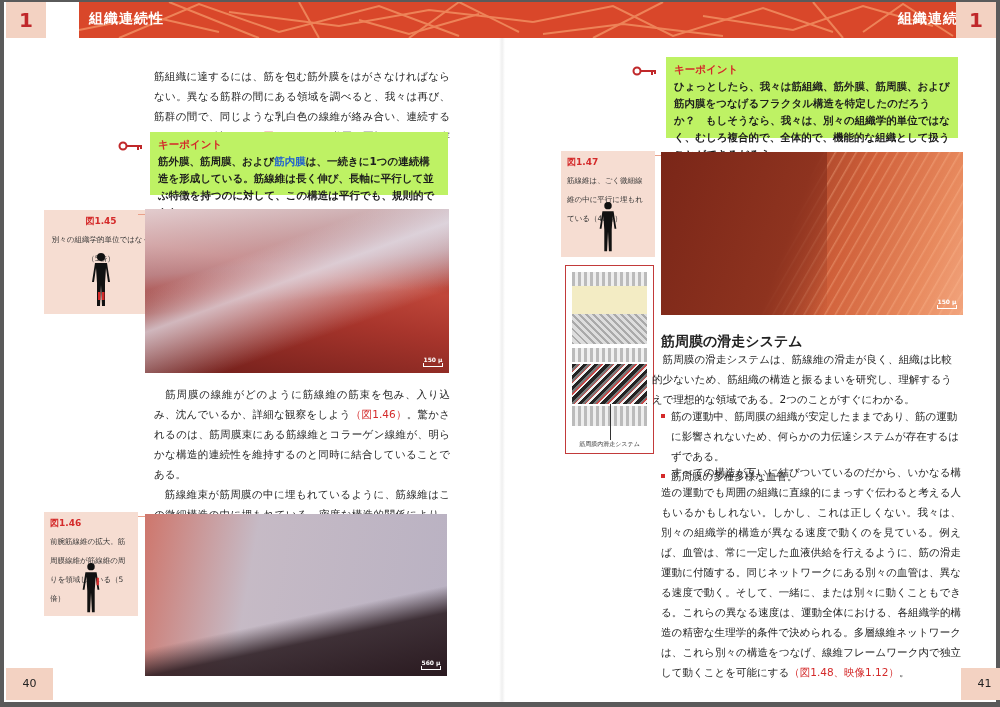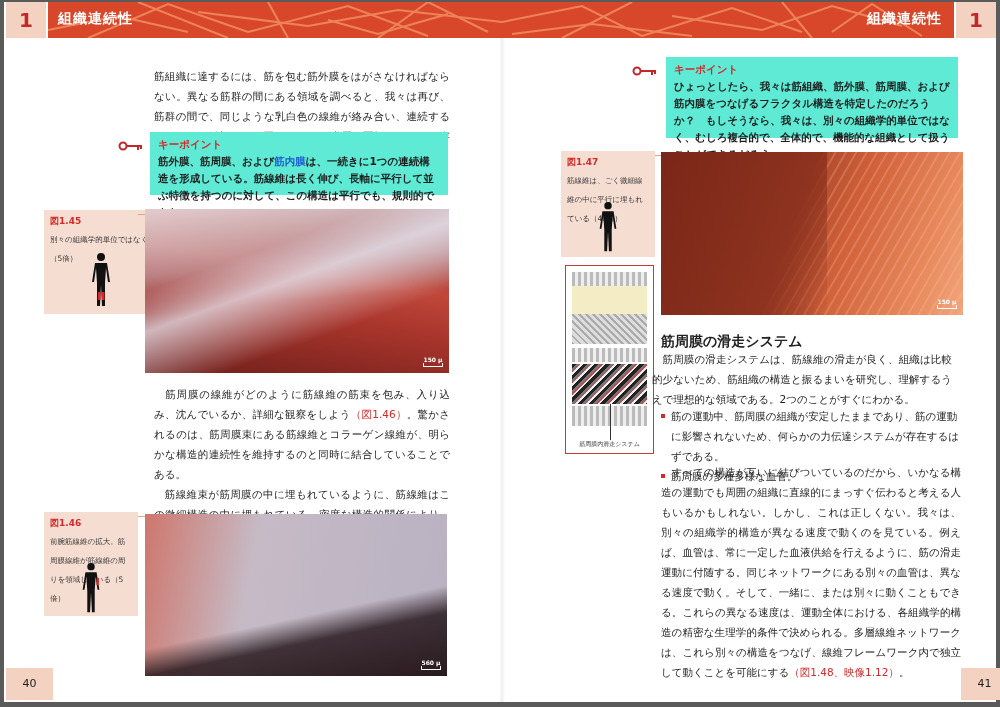--- a/index.html
+++ b/index.html
@@ -2,39 +2,39 @@
 <html><head>
 <meta charset="utf-8">
 <style>
   * { box-sizing: border-box; margin: 0; padding: 0; }
   html, body { width: 1000px; height: 707px; overflow: hidden; background: #5a5a5a; }
   body { font-family: "DejaVu Sans", sans-serif; position: relative; }
 
   .spread { position: absolute; left: 4px; top: 2px; width: 992px; height: 700px; background: #ffffff; }
 
   
-  .banner { position: absolute; top: 0; height: 36px; background: #d9472a; overflow: hidden; }
+  .banner { position: absolute; top: 0; height: 36px; background: #d9472a; overflow: hidden; margin-left: 31px; }
   .banner.left { left: 44px; width: 454px; }
   .banner.right { left: 498px; width: 452px; }
   .banner svg { position: absolute; left: 0; top: 0; width: 100%; height: 100%; }
   .banner .title { position: absolute; top: 8px; color: #fff; font-size: 14px; font-weight: bold; letter-spacing: 1px; }
   .banner.left .title { left: 10px; }
   .banner.right .title { right: 12px; }
 
   .chapter-box { position: absolute; top: 0; width: 40px; height: 36px; background: #f3d2c2; color: #c0282a; font-weight: bold; font-size: 20px; text-align: center; line-height: 36px; }
   .chapter-box.left { left: 2px; }
   .chapter-box.right { left: 952px; }
 
   
   .body-text { position: absolute; font-size: 10.5px; line-height: 20px; color: #222; text-align: justify; }
   .red { color: #d42a2a; }
   .blue { color: #1f5fd0; }
 
   
-  .keypoint { position: absolute; background: #5eead4; padding: 4px 8px; font-size: 10.5px; line-height: 17px; color: #1d1d1d; font-weight: bold; }
+  .keypoint { position: absolute; background: #bef264; padding: 4px 8px; font-size: 10.5px; line-height: 17px; color: #1d1d1d; font-weight: bold; }
   .keypoint .kp-title { color: #d42a2a; font-weight: bold; display: block; }
   .key-icon { position: absolute; width: 26px; height: 10px; }
 
   
   .fig-caption { position: absolute; background: #f6ddd2; padding: 5px 6px; }
   .fig-caption .fig-num { color: #d42a2a; font-weight: bold; font-size: 9px; display: block; }
   .fig-caption .fig-text { font-size: 7.5px; line-height: 19px; color: #333; display: block; margin-top: 2px; }
   .fig-caption .silhouette { position: absolute; left: 50%; transform: translateX(-50%); }
   .fig-connector { position: absolute; height: 1px; background: #e9a08a; }
 
@@ -123,21 +123,21 @@
 
   <svg class="key-icon" style="left:114px; top:139px;" viewBox="0 0 26 10">
     <circle cx="5" cy="5" r="3.5" fill="none" stroke="#c0282a" stroke-width="2"></circle>
     <path d="M9 5 H24 M20 5 V9 M23 5 V8" stroke="#c0282a" stroke-width="2" fill="none"></path>
   </svg>
   <div class="keypoint" style="left:146px; top:130px; width:298px; height:63px;">
     <span class="kp-title">キーポイント</span>
     <span>筋外膜、筋周膜、および</span><span class="blue">筋内膜</span><span>は、一続きに1つの連続構造を形成している。筋線維は長く伸び、長軸に平行して並ぶ特徴を持つのに対して、この構造は平行でも、規則的でもない。</span>
   </div>
 
-  <div class="fig-caption" style="left:40px; top:208px; width:114px; height:104px;">
+  <div class="fig-caption" style="left:40px; top:208px; width:114px; height:104px;text-align:center;">
     <span class="fig-num">図1.45</span>
     <span class="fig-text">別々の組織学的単位ではなく（5倍）</span>
     <svg class="silhouette" style="top:42px;" width="26" height="56" viewBox="0 0 26 56">
       <circle cx="13" cy="5" r="4" fill="#111"></circle>
       <path d="M7 11 H19 L22 30 L20 30 L18 16 L17 31 L17 54 L14 54 L13 33 L12 54 L9 54 L9 31 L8 16 L6 30 L4 30 Z" fill="#111"></path>
       <rect x="10" y="40" width="2.5" height="8" fill="#d42a2a"></rect>
       <rect x="14" y="40" width="2.5" height="8" fill="#d42a2a"></rect>
     </svg>
   </div>
   <div class="fig-connector" style="left:134px; top:212px; width:8px;"></div>

